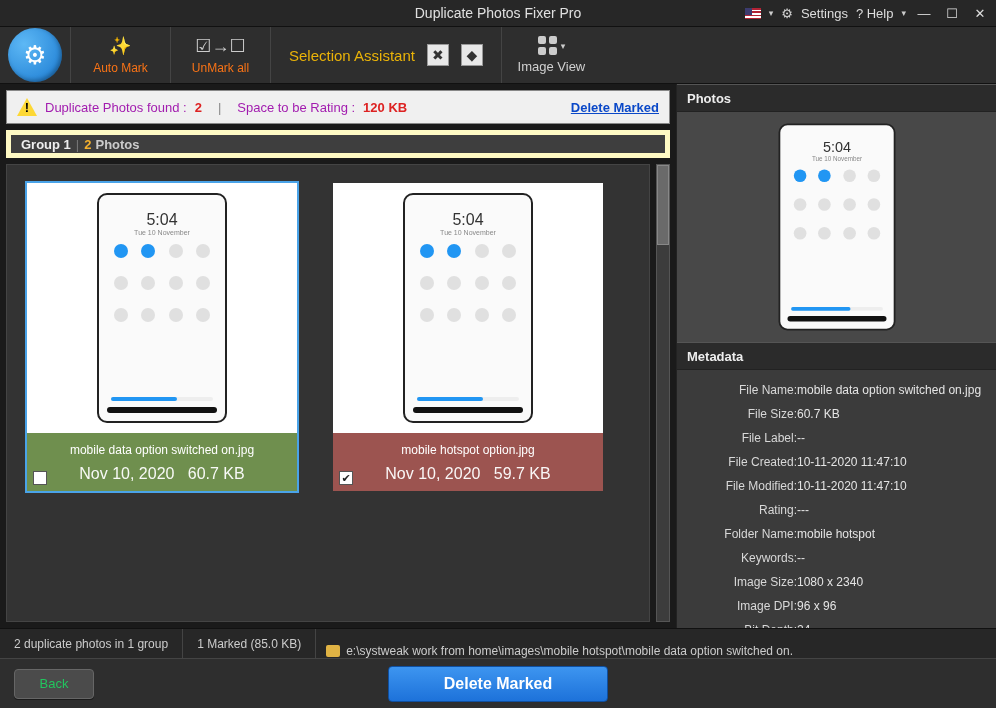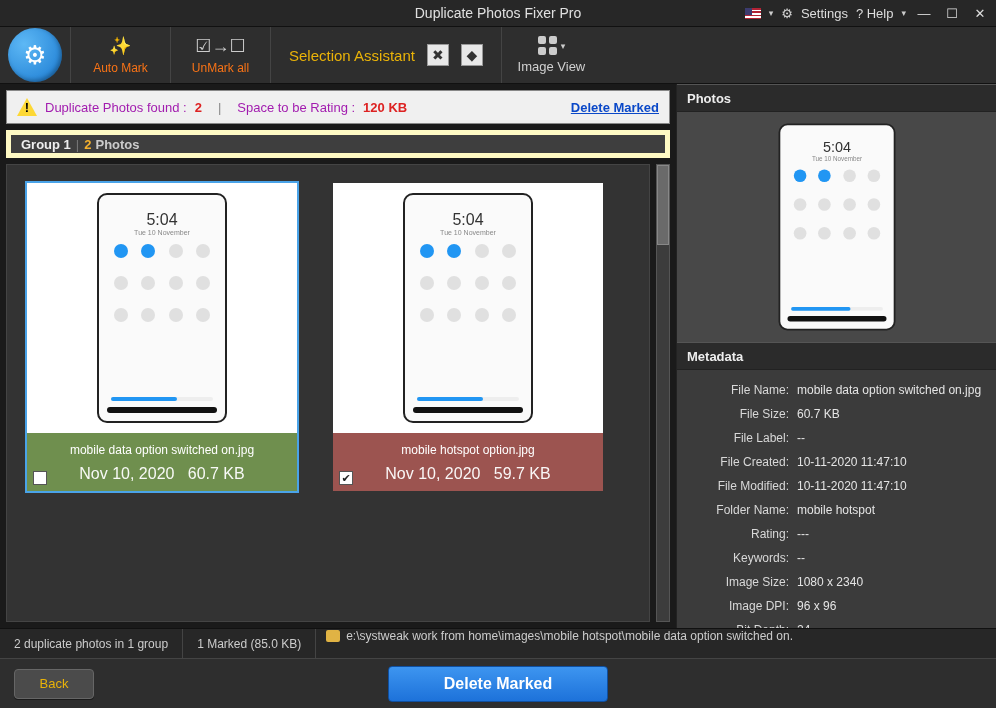--- a/index.html
+++ b/index.html
@@ -79,32 +79,32 @@
 .chk { position:absolute; left:6px; bottom:6px; width:14px; height:14px; background:#fff; border:1px solid #555; display:flex; align-items:center; justify-content:center; font-size:11px; color:#222;}
 .vscroll { width:14px; background:#3c3c3c; margin:6px 6px 6px 0; border:1px solid #555; position:relative;}
 .vscroll .thumb { position:absolute; top:0; left:0; right:0; height:80px; background:#6a6a6a; border:1px solid #888;}
 
 
 .sec-head { height:28px; background:#2b2b2b; color:#eee; font-weight:600; padding:6px 10px; border-top:1px solid #555; border-bottom:1px solid #222;}
 .preview-pane { flex:0 0 230px; background:#484848; display:flex; align-items:center; justify-content:center;}
 .preview-pane .phone { transform: scale(.9);}
 .meta-pane { flex:1; overflow:auto; padding:8px 10px 12px;}
 .meta-row { display:flex; padding:5px 0; }
-.meta-row .k { width:110px; text-align:right; color:#d8d8d8; font-size:12px; padding-right:8px;}
+.meta-row .k { width:110px; text-align:right; color:#d8d8d8; font-size:12px; }
 .meta-row .v { flex:1; color:#e4e4e4; font-size:12px;}
 
 
-.status { height:30px; background:#272727; display:flex; align-items:flex-start; color:#ccc; font-size:12px; border-top:1px solid #111;}
+.status { height:30px; background:#272727; display:flex; align-items:flex-end; color:#ccc; font-size:12px; border-top:1px solid #111;}
 .status .cell { padding:0 14px; height:100%; display:flex; align-items:center; border-right:1px solid #444;}
 .status .path-cell { flex:1; padding:0 10px; display:flex; align-items:center; gap:6px; white-space:nowrap; overflow:hidden;}
 .folder-ico { width:14px; height:12px; background:#e0b344; border-radius:2px;}
 
 
 .bottombar { height:50px; background:#2e2e2e; display:flex; align-items:center; padding:0 14px; border-top:1px solid #444;}
-.back-btn { width:80px; height:30px; background:#4b4b4b; border:1px solid #666; border-radius:4px; display:flex; align-items:center; justify-content:center; gap:6px; color:#eab308; cursor:pointer; box-shadow:0 1px 0 rgba(0,0,0,.4);}
+.back-btn { width:80px; height:30px; background:#4b4b4b; border:1px solid #666; border-radius:4px; display:flex; align-items:center; justify-content:center; gap:6px; color:#22c55e; cursor:pointer; box-shadow:0 1px 0 rgba(0,0,0,.4);}
 .del-btn { width:220px; height:36px; margin:0 auto; background: linear-gradient(#3d95f0, #1d72da); border:1px solid #0f4fa0; border-radius:4px; display:flex; align-items:center; justify-content:center; color:#fff; font-weight:700; font-size:16px; cursor:pointer;}
 </style>
 </head>
 <body>
 
 <div class="titlebar">
   <div class="titlebar-title">Duplicate Photos Fixer Pro</div>
   <div class="titlebar-right">
     <span class="lang-flag"></span>
     <span class="chev">▾</span>
@@ -277,26 +277,26 @@
         </div>
         <div class="meta-row">
           <div class="k">File Created:</div>
           <div class="v">10-11-2020 11:47:10</div>
         </div>
         <div class="meta-row">
           <div class="k">File Modified:</div>
           <div class="v">10-11-2020 11:47:10</div>
         </div>
         <div class="meta-row">
+          <div class="k">Rating:</div>
+          <div class="v">---</div>
+        </div>
+        <div class="meta-row">
           <div class="k">Folder Name:</div>
           <div class="v">mobile hotspot</div>
-        </div>
-        <div class="meta-row">
-          <div class="k">Rating:</div>
-          <div class="v">---</div>
         </div>
         <div class="meta-row">
           <div class="k">Keywords:</div>
           <div class="v">--</div>
         </div>
         <div class="meta-row">
           <div class="k">Image Size:</div>
           <div class="v">1080 x 2340</div>
         </div>
         <div class="meta-row">

